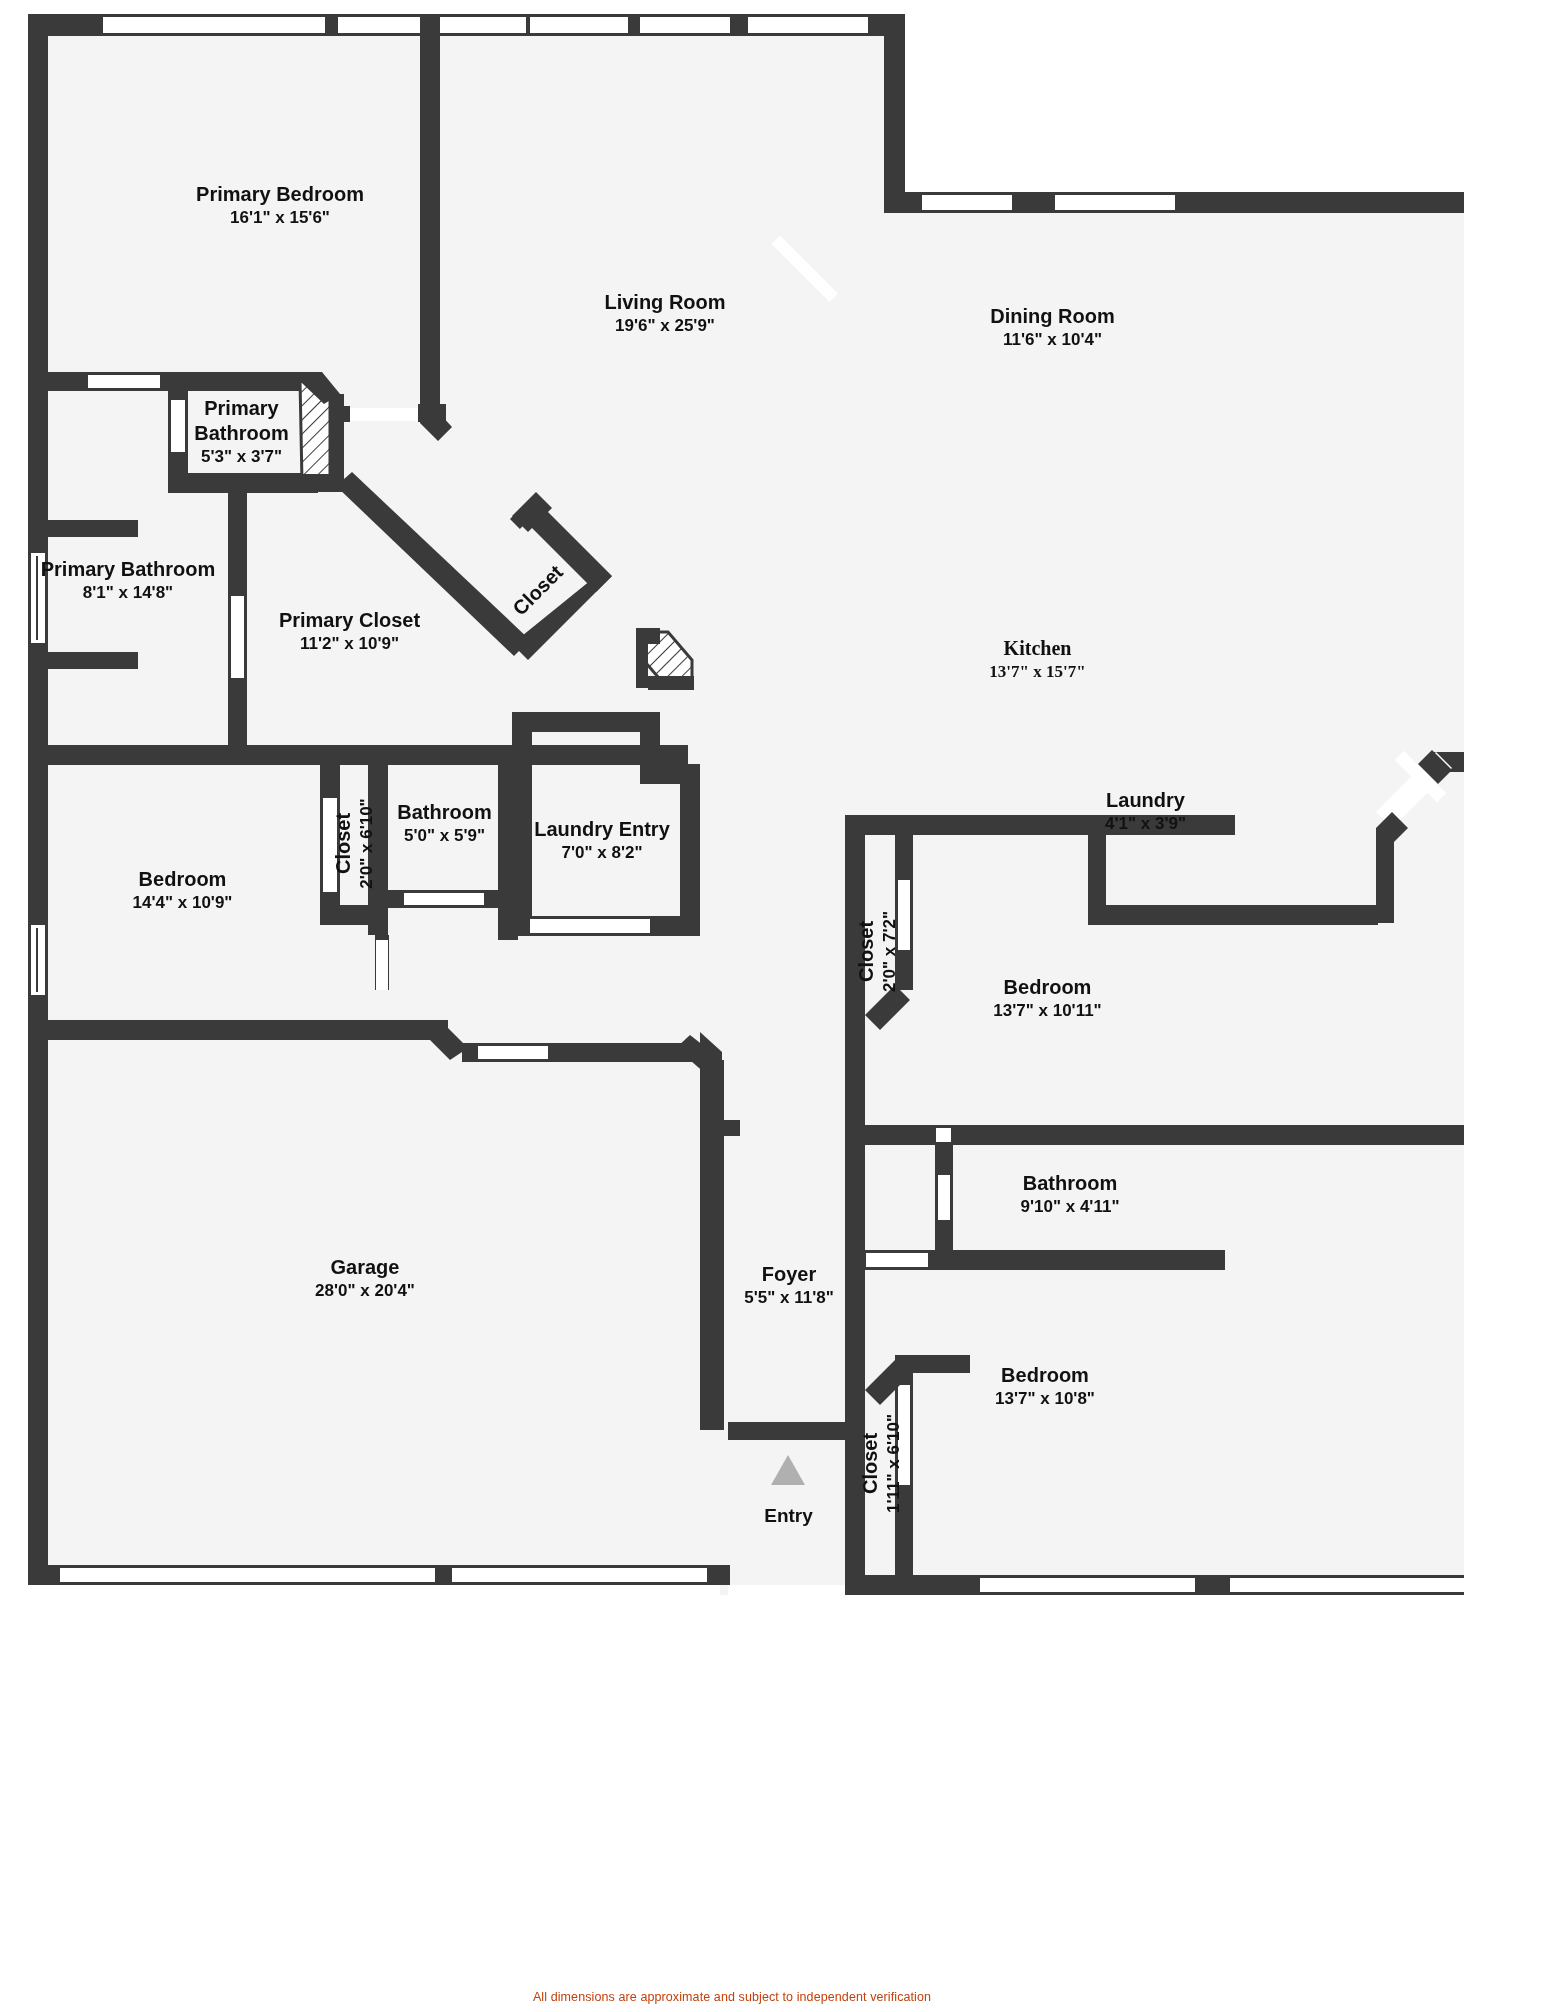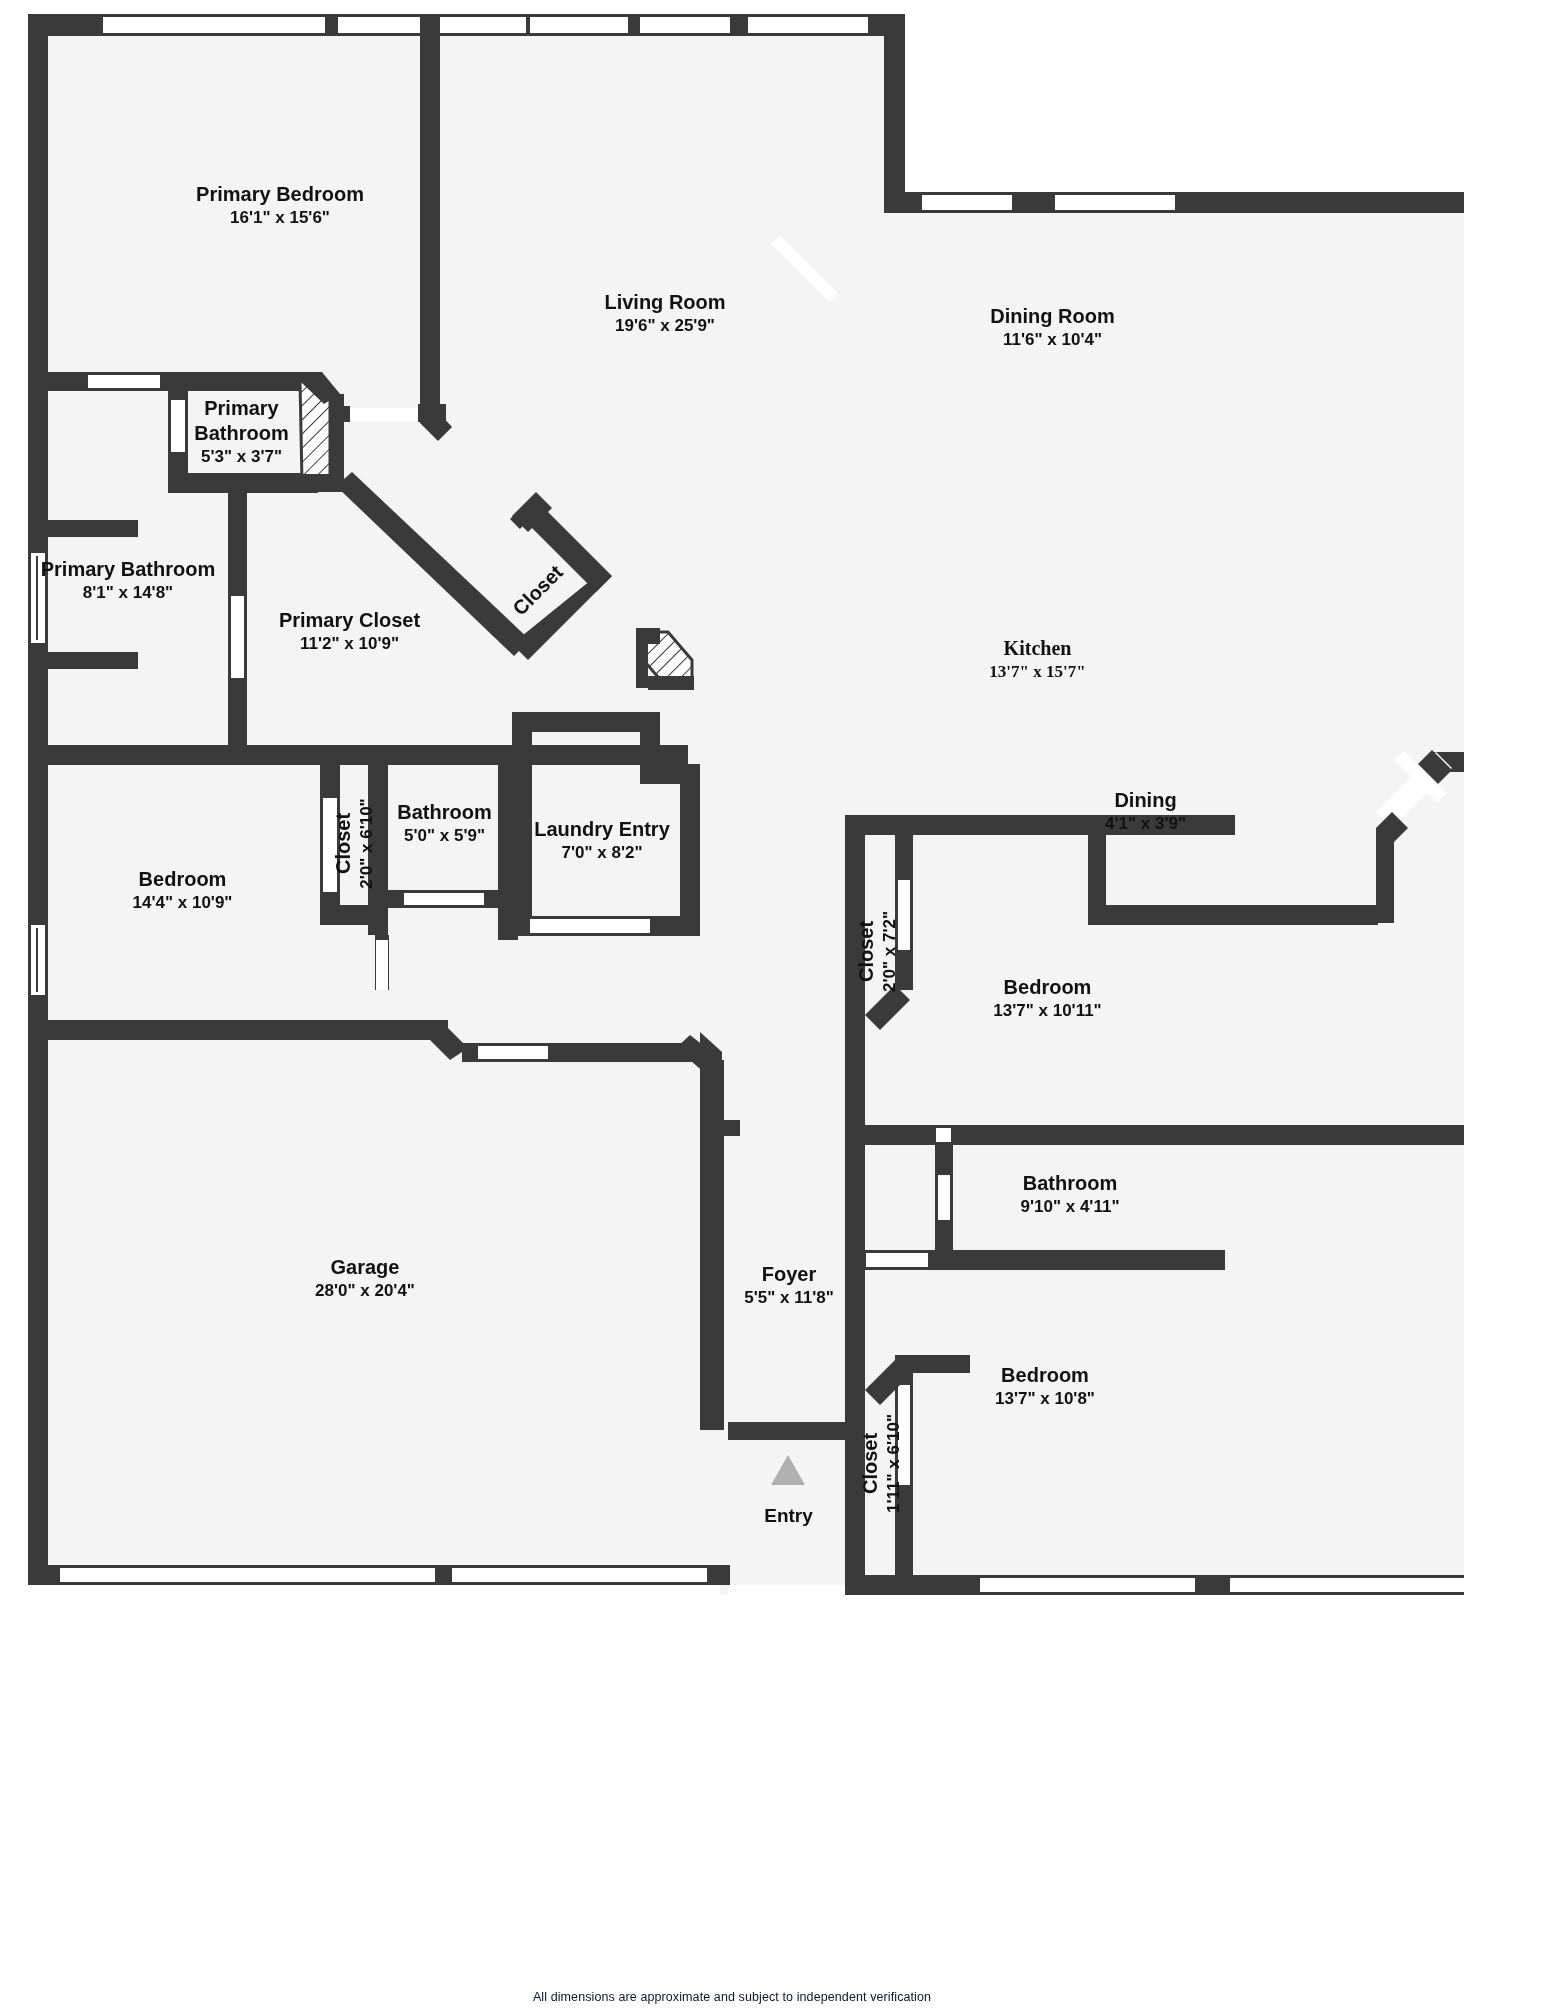--- a/index.html
+++ b/index.html
@@ -8,21 +8,21 @@
   svg#floorplan{position:absolute;left:0;top:0;width:1563px;height:2012px;display:block;}
 
   .room-label{position:absolute;text-align:center;color:#111111;pointer-events:none;
     -webkit-font-smoothing:antialiased;}
   .room-label .rl-name{font-weight:bold;font-size:20px;line-height:25px;white-space:nowrap;}
   .room-label .rl-dim{font-weight:bold;font-size:17px;line-height:22px;white-space:nowrap;}
   .room-label.vertical{transform-origin:center center;}
 
   .entry-label{position:absolute;font-weight:bold;font-size:19px;color:#111;text-align:center;}
   .footer-note{position:absolute;left:0;right:0;bottom:8px;text-align:center;
-    font-size:12.5px;color:#0f172a;letter-spacing:.1px;}
+    font-size:12.5px;color:#c2410c;letter-spacing:.1px;}
 </style>
 </head>
 <body>
 
 <div id="plan-root">
 
 <svg id="floorplan" viewBox="0 0 1563 2012">
   <defs>
     <pattern id="hatch" width="10" height="10" patternTransform="rotate(45)" patternUnits="userSpaceOnUse">
       <rect width="10" height="10" fill="#ffffff"></rect>
@@ -329,21 +329,21 @@
 <div class="room-label vertical" style="left:478px;top:578px;width:120px;transform:rotate(-45deg);">
   <div class="rl-name">Closet</div>
 </div>
 
 <div class="room-label" style="left:930px;top:636px;width:215px;font-family:Liberation Serif, serif;">
   <div class="rl-name">Kitchen</div>
   <div class="rl-dim">13'7" x 15'7"</div>
 </div>
 
 <div class="room-label" style="left:1078px;top:788px;width:135px;">
-  <div class="rl-name">Dining</div>
+  <div class="rl-name">Laundry</div>
   <div class="rl-dim">4'1" x 3'9"</div>
 </div>
 
 <div class="room-label vertical" style="left:289px;top:820px;width:130px;transform:rotate(-90deg);">
   <div class="rl-name">Closet</div>
   <div class="rl-dim">2'0" x 6'10"</div>
 </div>
 
 <div class="room-label" style="left:388px;top:800px;width:113px;">
   <div class="rl-name">Bathroom</div>

